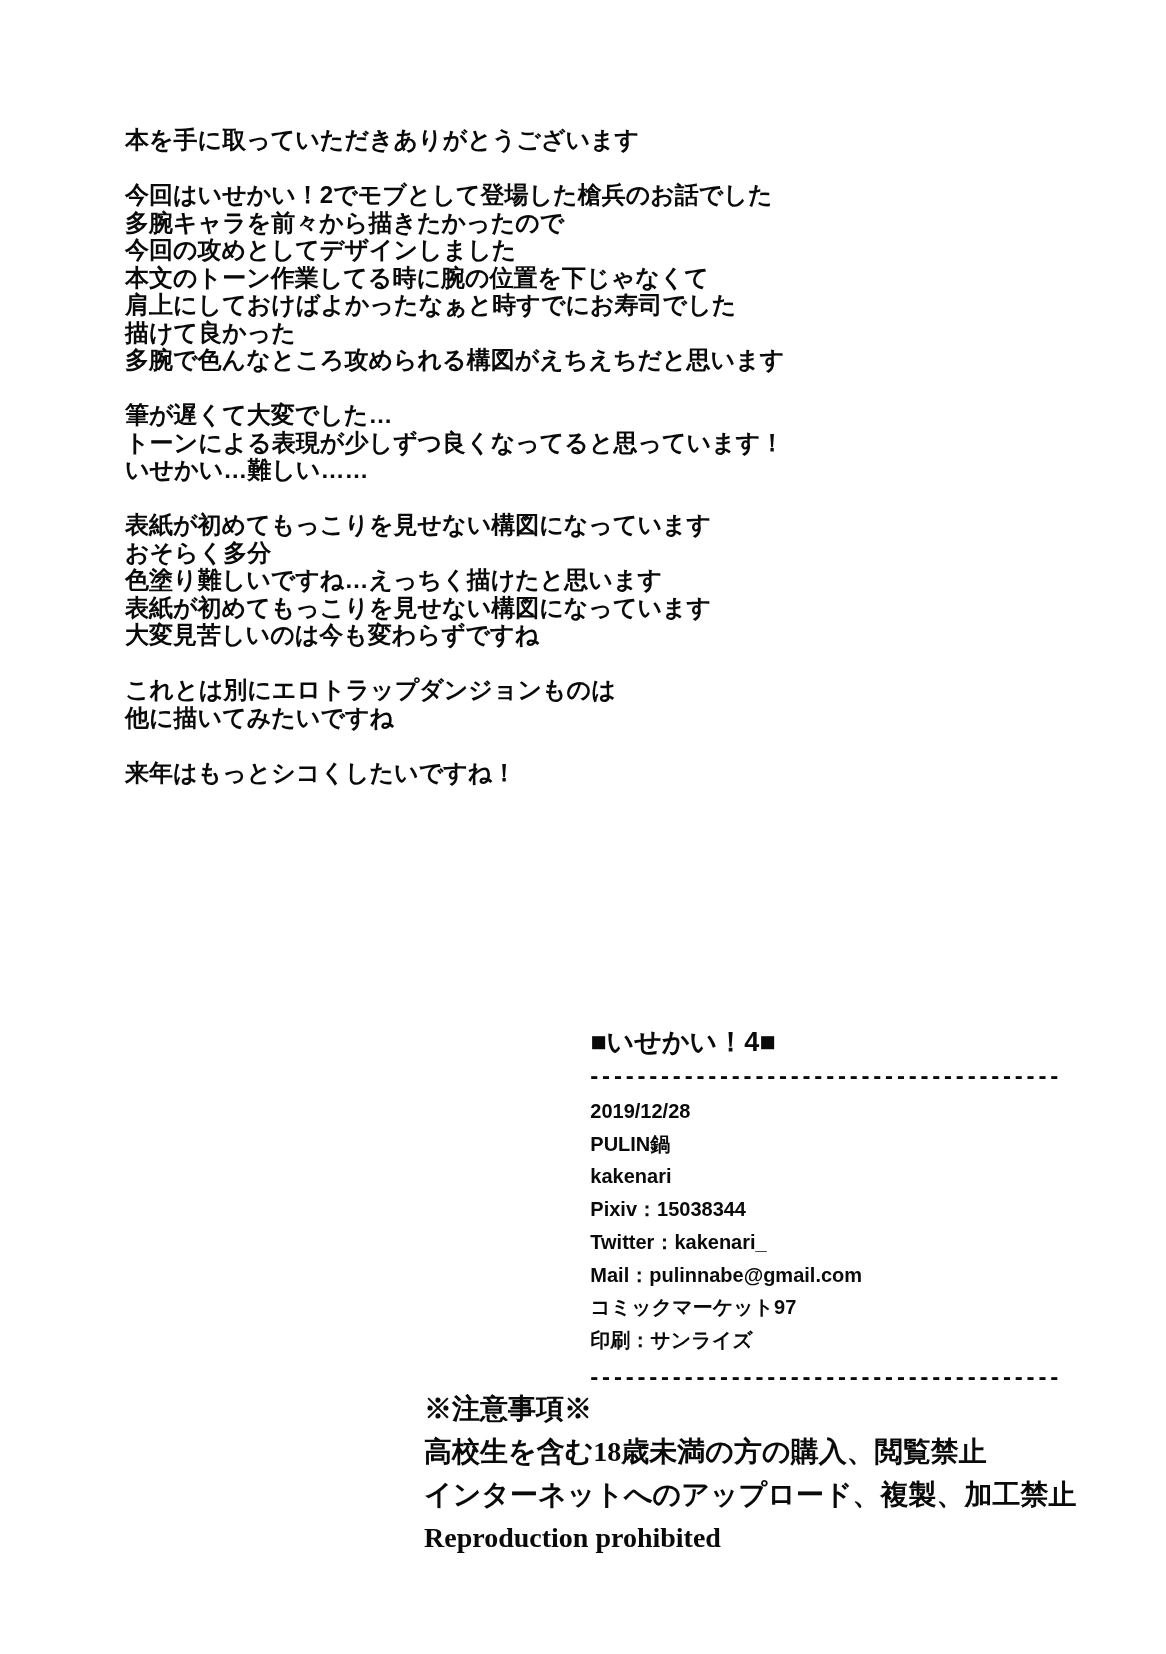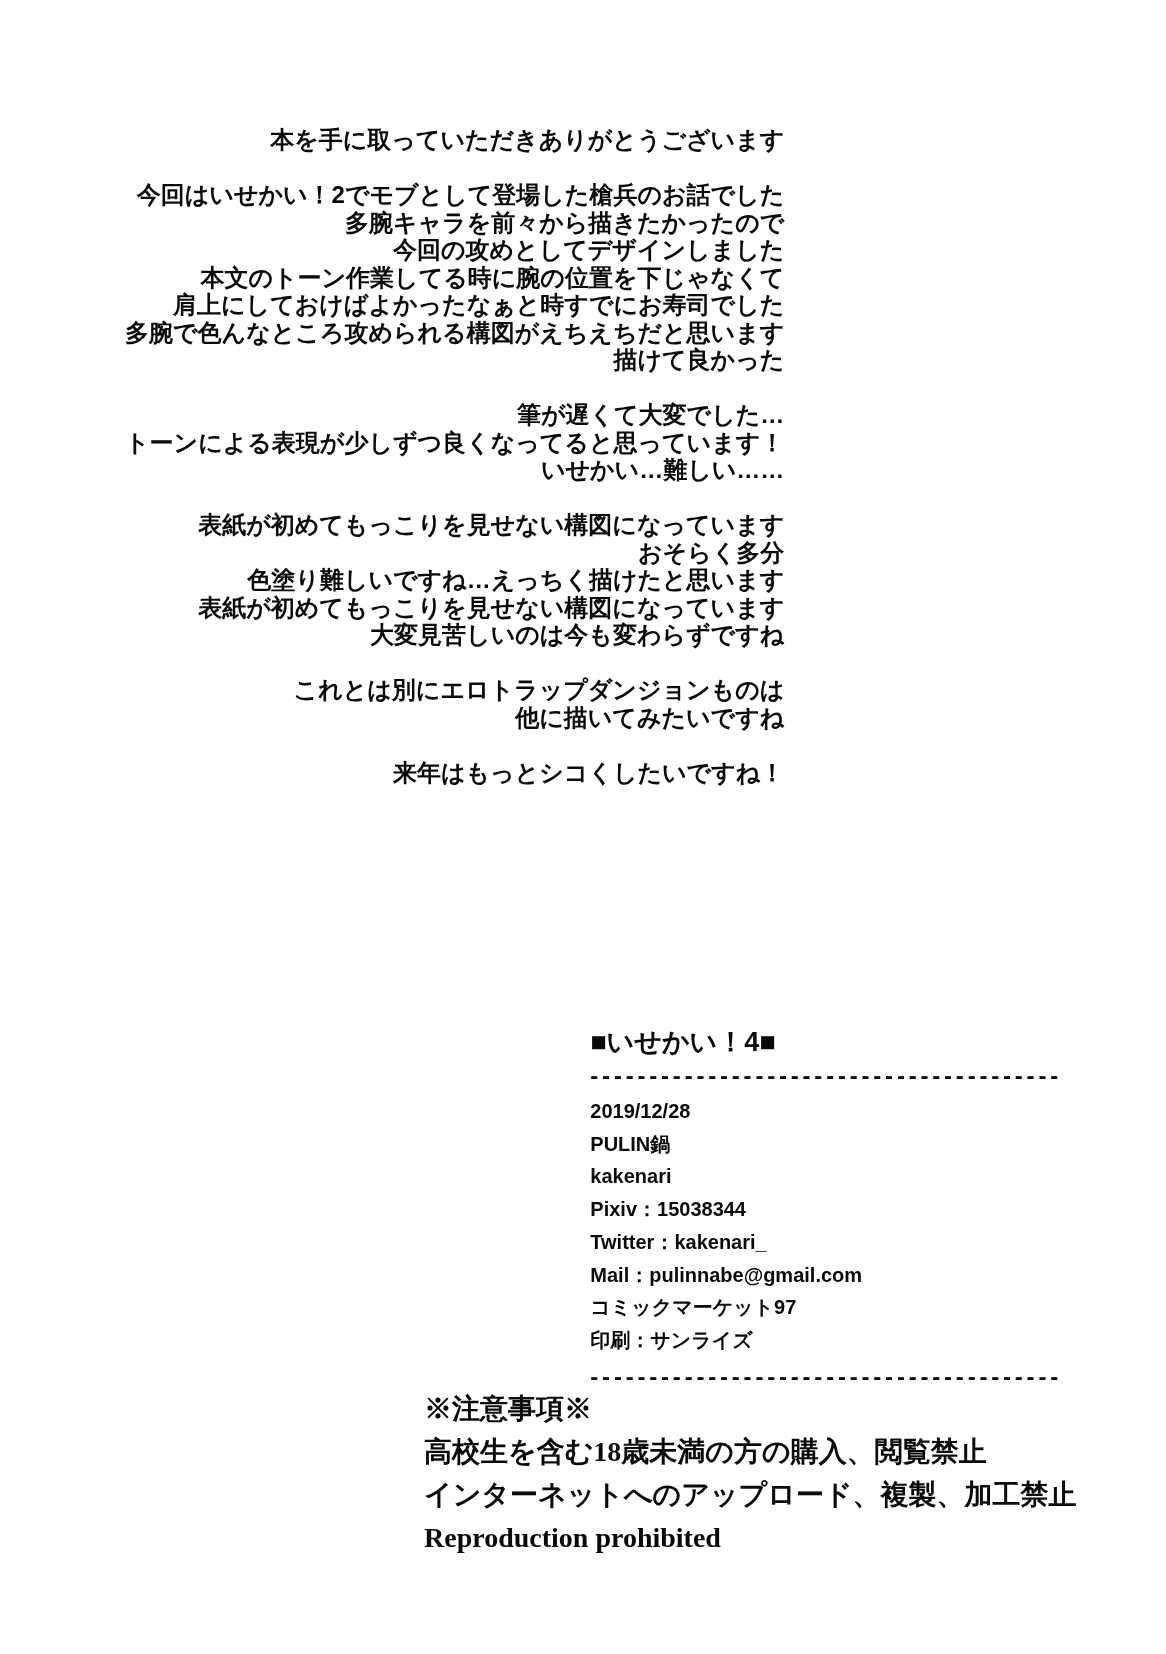--- a/index.html
+++ b/index.html
@@ -12,21 +12,20 @@
     overflow: hidden;
   }
   .page { position: absolute; inset: 0; background: #ffffff; }
 
   
   .afterword {
     position: absolute;
     left: 125px; top: 126px;
     font-size: 24px;
     font-weight: 600;
-    text-align: right;
   }
   .afterword .tx-line {
     height: 27.5px;
     line-height: 27.5px;
     white-space: nowrap;
   }
 
   
   .colophon {
     position: absolute;
@@ -73,22 +72,22 @@
 <div class="page">
 
   <div class="afterword">
     <div class="tx-line">本を手に取っていただきありがとうございます</div>
     <div class="tx-line"></div>
     <div class="tx-line">今回はいせかい！2でモブとして登場した槍兵のお話でした</div>
     <div class="tx-line">多腕キャラを前々から描きたかったので</div>
     <div class="tx-line">今回の攻めとしてデザインしました</div>
     <div class="tx-line">本文のトーン作業してる時に腕の位置を下じゃなくて</div>
     <div class="tx-line">肩上にしておけばよかったなぁと時すでにお寿司でした</div>
+    <div class="tx-line">描けて良かった</div>
     <div class="tx-line">多腕で色んなところ攻められる構図がえちえちだと思います</div>
-    <div class="tx-line">描けて良かった</div>
     <div class="tx-line"></div>
     <div class="tx-line">筆が遅くて大変でした…</div>
     <div class="tx-line">トーンによる表現が少しずつ良くなってると思っています！</div>
     <div class="tx-line">いせかい…難しい……</div>
     <div class="tx-line"></div>
     <div class="tx-line">表紙が初めてもっこりを見せない構図になっています</div>
     <div class="tx-line">おそらく多分</div>
     <div class="tx-line">色塗り難しいですね…えっちく描けたと思います</div>
     <div class="tx-line">表紙が初めてもっこりを見せない構図になっています</div>
     <div class="tx-line">大変見苦しいのは今も変わらずですね</div>

